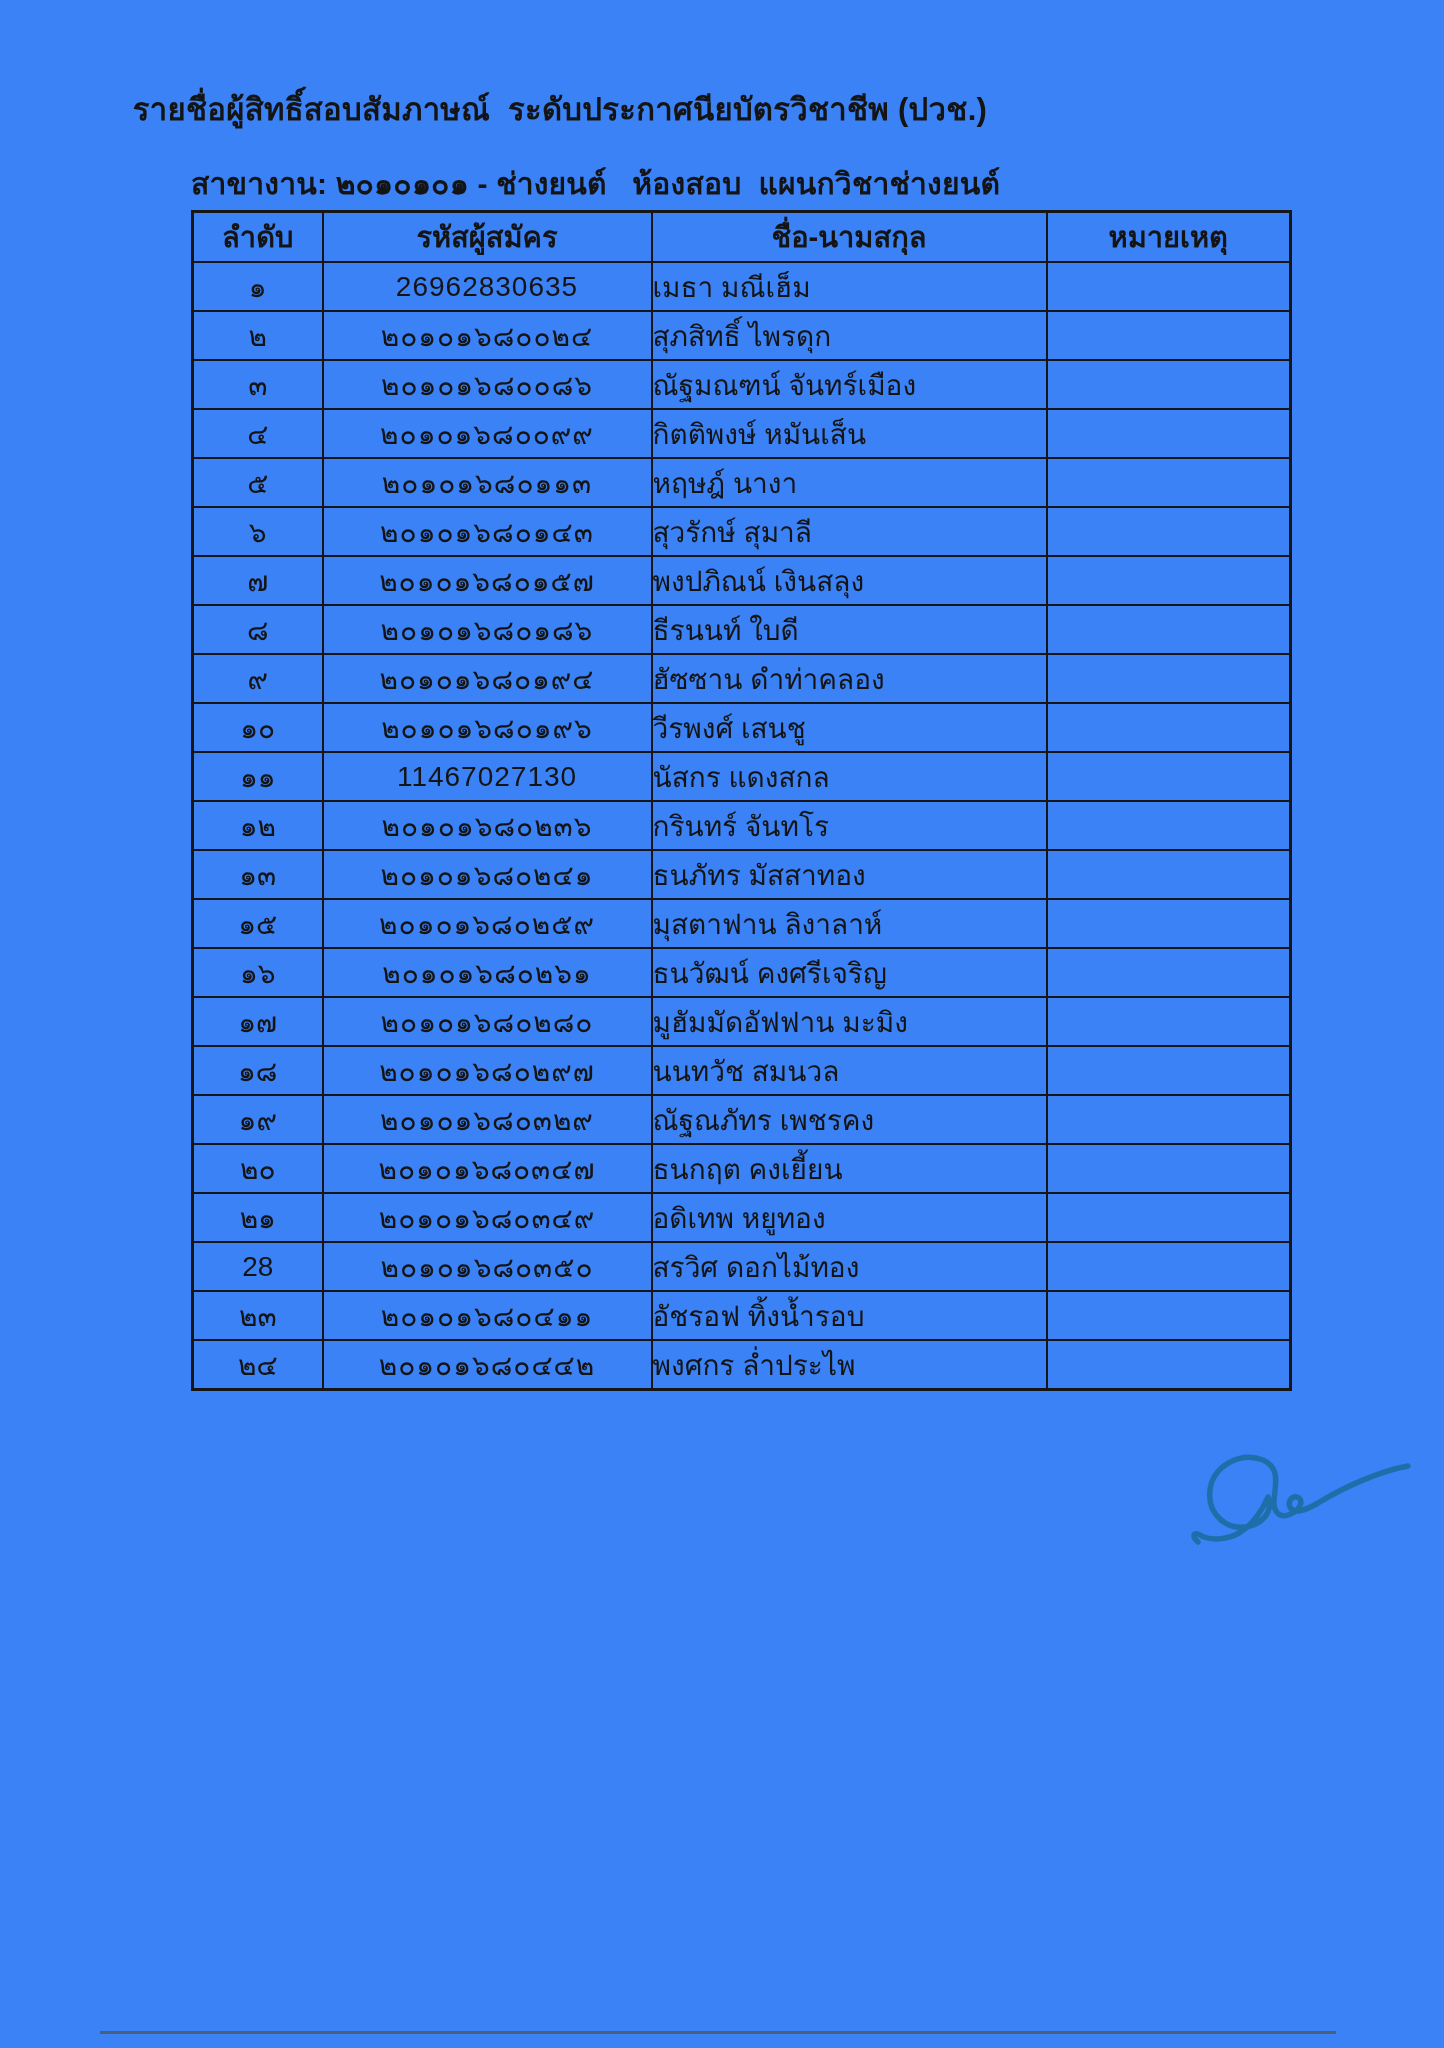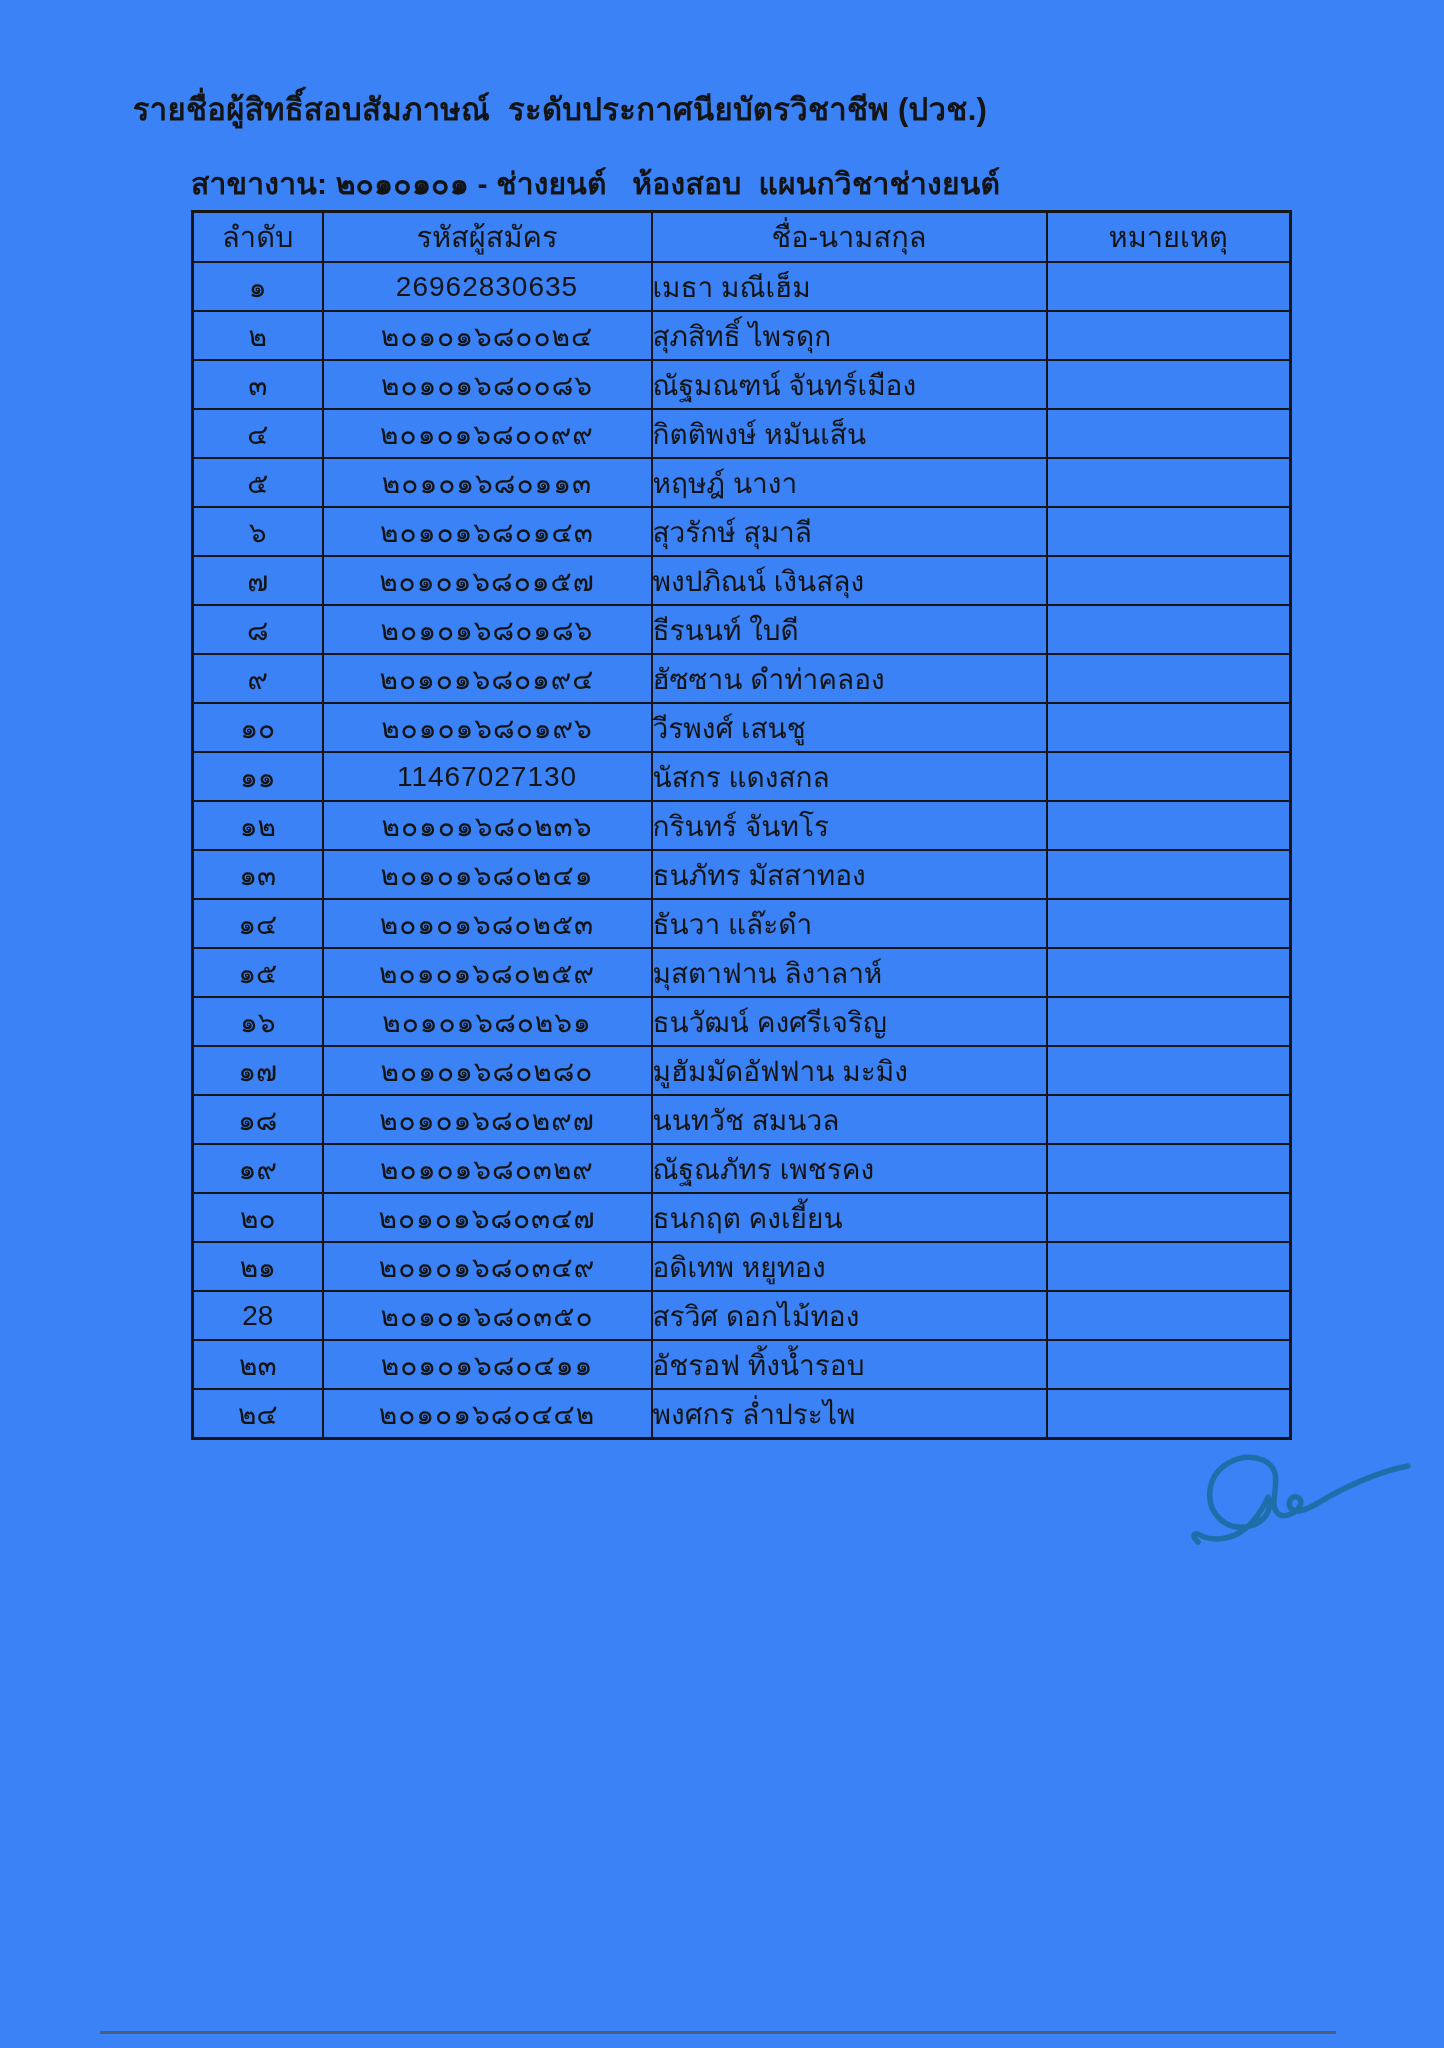--- a/index.html
+++ b/index.html
@@ -31,21 +31,21 @@
   }
   table.roster th, table.roster td{
     border:2px solid #161616;
     padding:0;
     vertical-align:middle;
     overflow:hidden;
     white-space:nowrap;
   }
   table.roster th{
     height:48px;
-    font-size:29px;font-weight:normal;
+    font-size:29px;font-weight:bold;
     text-align:center;
   }
   table.roster td{
     height:47px;
     font-size:28px;font-weight:normal;
   }
   td.c-no{text-align:center;}
   td.c-id{text-align:center;letter-spacing:1px;}
   td.c-name{text-align:left;padding-left:9px;}
   td.c-remark{text-align:center;}
@@ -158,26 +158,20 @@
       <td class="c-name">กรินทร์ จันทโร</td>
       <td class="c-remark"></td>
     </tr>
         <tr>
       <td class="c-no">๑๓</td>
       <td class="c-id">๒๐๑๐๑๖๘๐๒๔๑</td>
       <td class="c-name">ธนภัทร มัสสาทอง</td>
       <td class="c-remark"></td>
     </tr>
         <tr>
-      <td class="c-no">๑๔</td>
-      <td class="c-id">๒๐๑๐๑๖๘๐๒๕๓</td>
-      <td class="c-name">ธันวา แล๊ะดำ</td>
-      <td class="c-remark"></td>
-    </tr>
-        <tr>
       <td class="c-no">๑๕</td>
       <td class="c-id">๒๐๑๐๑๖๘๐๒๕๙</td>
       <td class="c-name">มุสตาฟาน ลิงาลาห์</td>
       <td class="c-remark"></td>
     </tr>
         <tr>
       <td class="c-no">๑๖</td>
       <td class="c-id">๒๐๑๐๑๖๘๐๒๖๑</td>
       <td class="c-name">ธนวัฒน์ คงศรีเจริญ</td>
       <td class="c-remark"></td>

